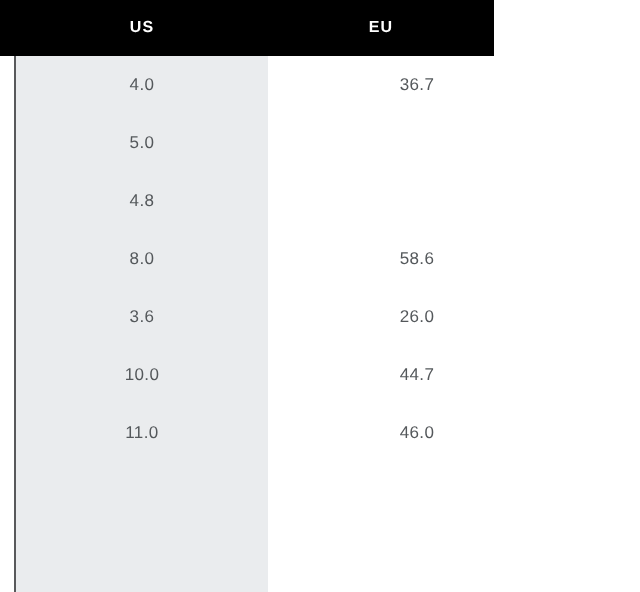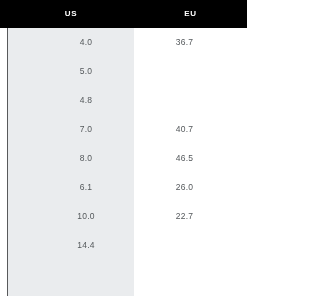--- a/index.html
+++ b/index.html
@@ -111,24 +111,23 @@
     height: 29px;
     line-height: 29px;
     text-align: center;
     color: #54585b;
     font-size: 8.5px;
     letter-spacing: 0.2px;
   }
   .cell.us {
     left: 8px;
     width: 126px;
-    padding-left: 15px;
   }
   .cell.eu {
-    left: 128px;
+    left: 152px;
     width: 113px;
   }
 </style>
 </head>
 <body>
 
 <div class="size-table">
 
   <div class="table-header">
     <div class="header-cell eu">EU</div>
@@ -144,36 +143,33 @@
           <div class="cell us">4.0</div>
           <div class="cell eu">36.7</div>
         </div>
         <div class="table-row">
           <div class="cell us">5.0</div>
         </div>
         <div class="table-row">
           <div class="cell us">4.8</div>
         </div>
         <div class="table-row">
-          <div class="cell us">7.0</div>
-          <div class="cell eu">40.7</div>
+          <div class="cell us">8.0</div>
+          <div class="cell eu">58.6</div>
         </div>
         <div class="table-row">
-          <div class="cell us">8.0</div>
-          <div class="cell eu">46.5</div>
-        </div>
-        <div class="table-row">
-          <div class="cell us">6.1</div>
+          <div class="cell us">3.6</div>
           <div class="cell eu">26.0</div>
         </div>
         <div class="table-row">
           <div class="cell us">10.0</div>
-          <div class="cell eu">22.7</div>
+          <div class="cell eu">44.7</div>
         </div>
         <div class="table-row">
-          <div class="cell us">14.4</div>
+          <div class="cell us">11.0</div>
+          <div class="cell eu">46.0</div>
         </div>
         <div class="table-row">
         </div>
       </div>
   </div>
 
 </div>
 
 </body></html>

